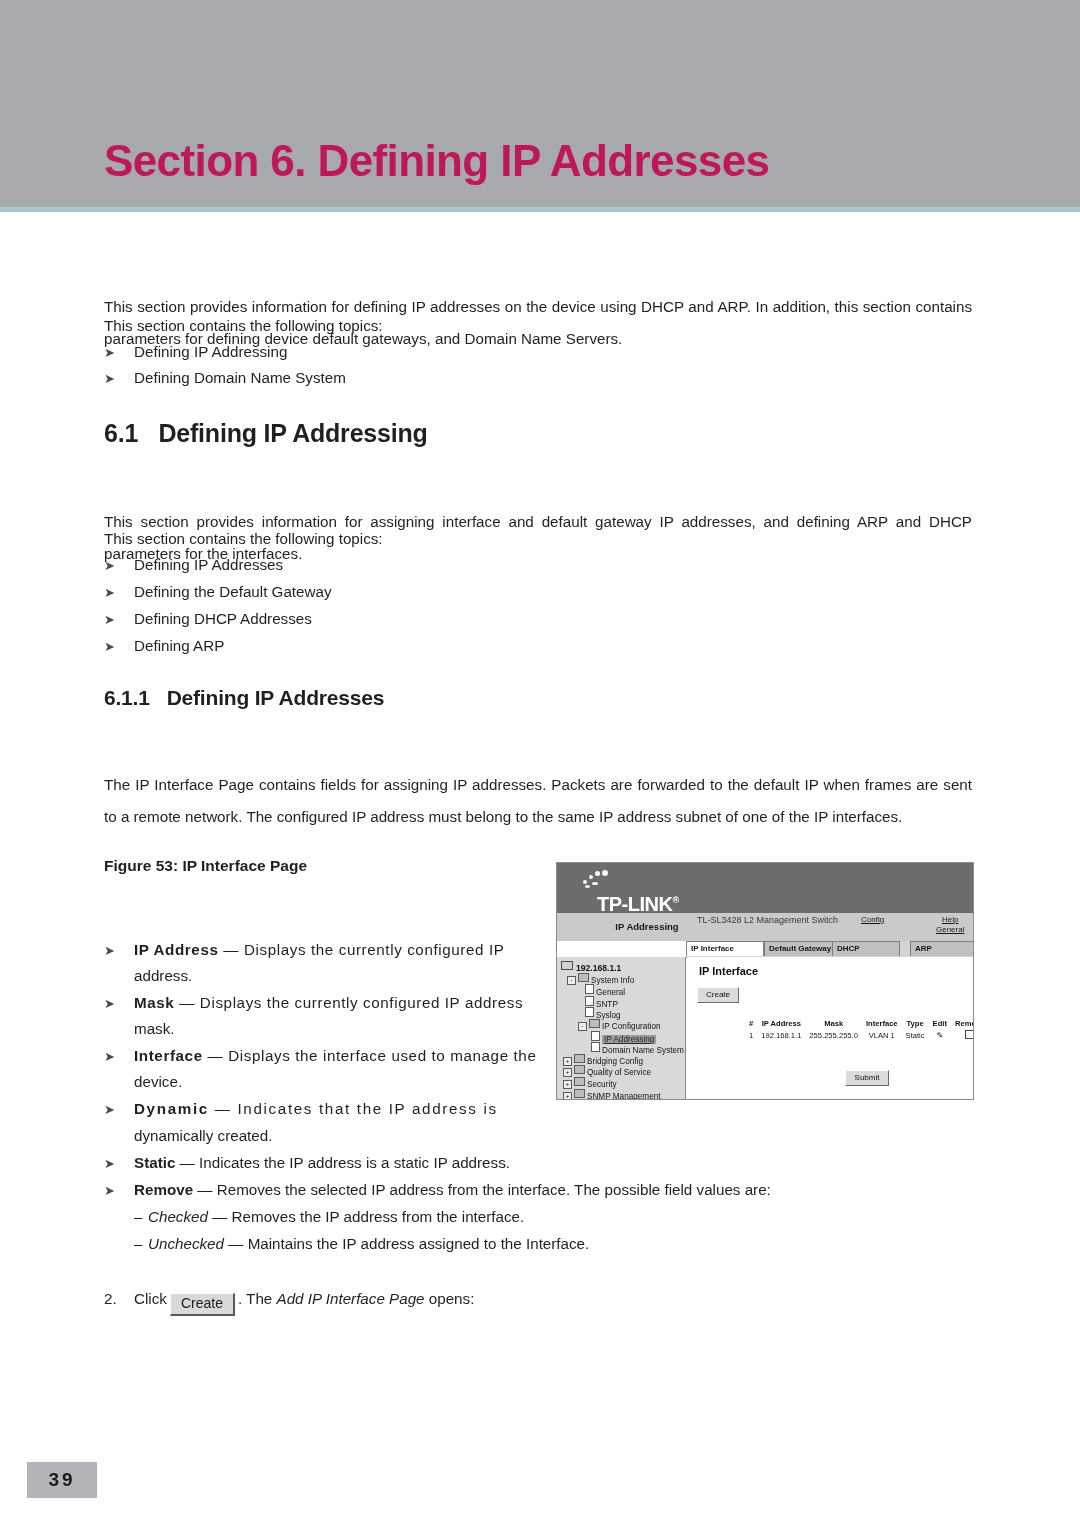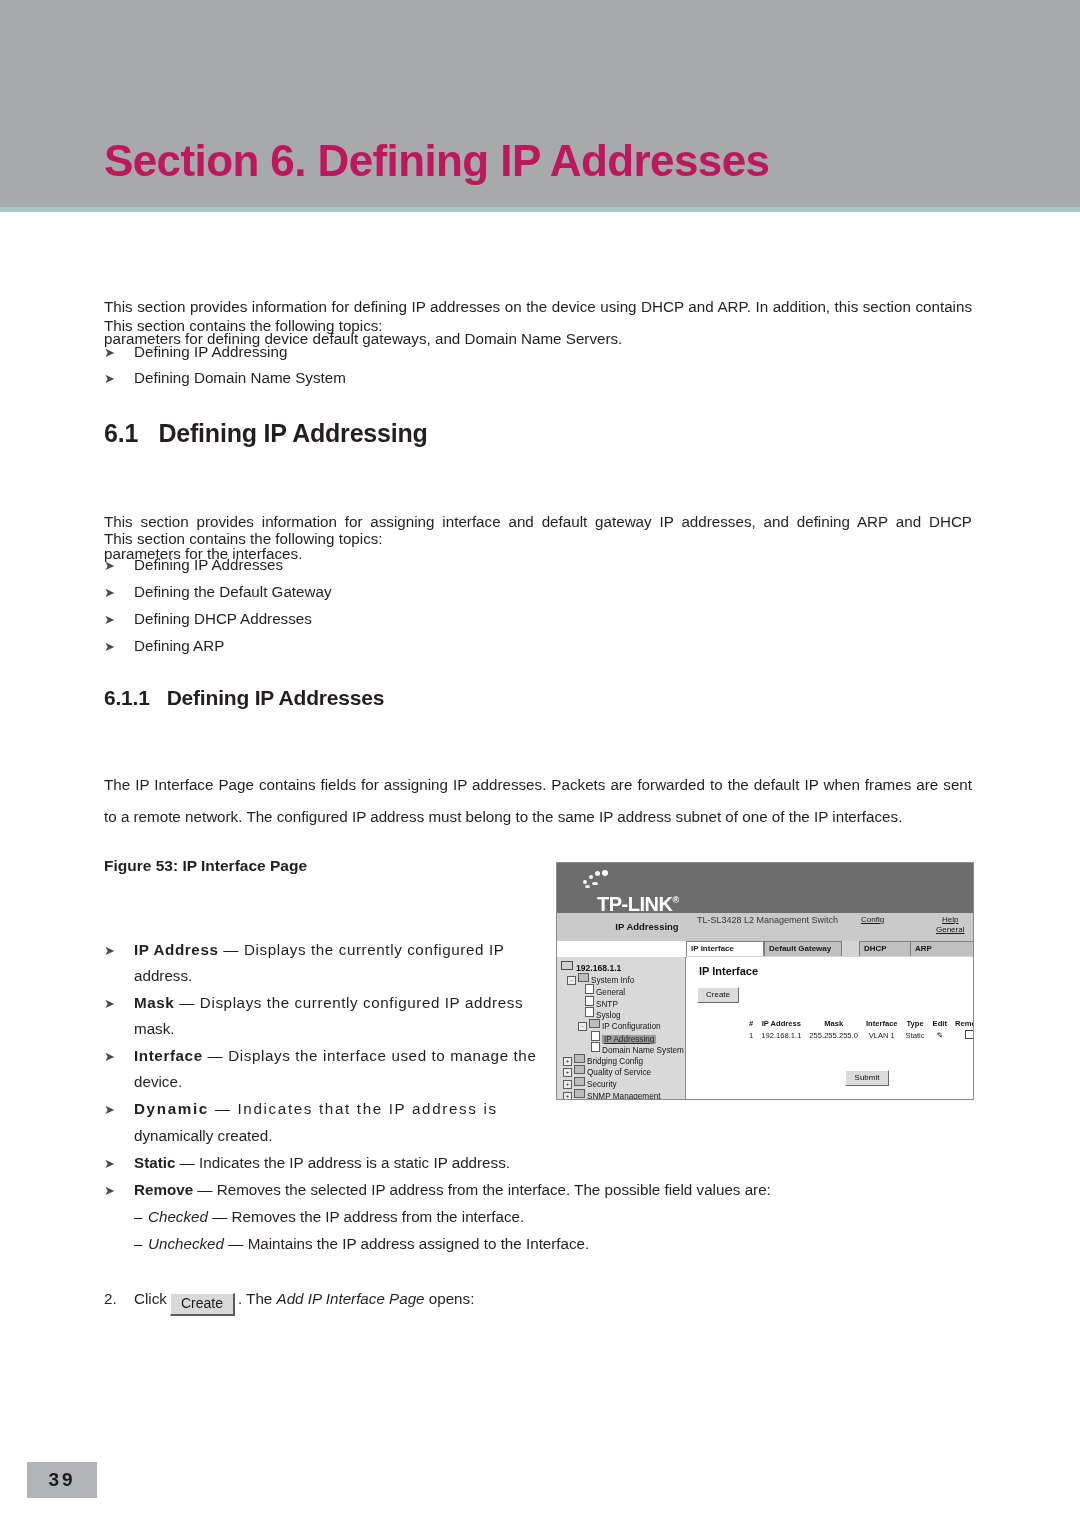--- a/index.html
+++ b/index.html
@@ -251,21 +251,21 @@
     border-bottom: none;
     box-sizing: border-box;
     font-size: 8px;
     font-weight: bold;
     color: #202020;
     padding: 2px 0 0 4px;
   }
   .fig-tab.active { background: #ffffff; font-weight: bold; }
   .fig-tab-1 { left: 0;   width: 78px; }
   .fig-tab-2 { left: 78px;  width: 78px; }
-  .fig-tab-3 { left: 173px; width: 68px; }
+  .fig-tab-3 { left: 146px; width: 68px; }
   .fig-tab-4 { left: 224px; width: 65px; }
 
   .fig-tree {
     position: absolute;
     left: 0; top: 94px;
     width: 129px;
     height: 143px;
     background: #d4d4d4;
     border-right: 1px solid #888888;
     box-sizing: border-box;

